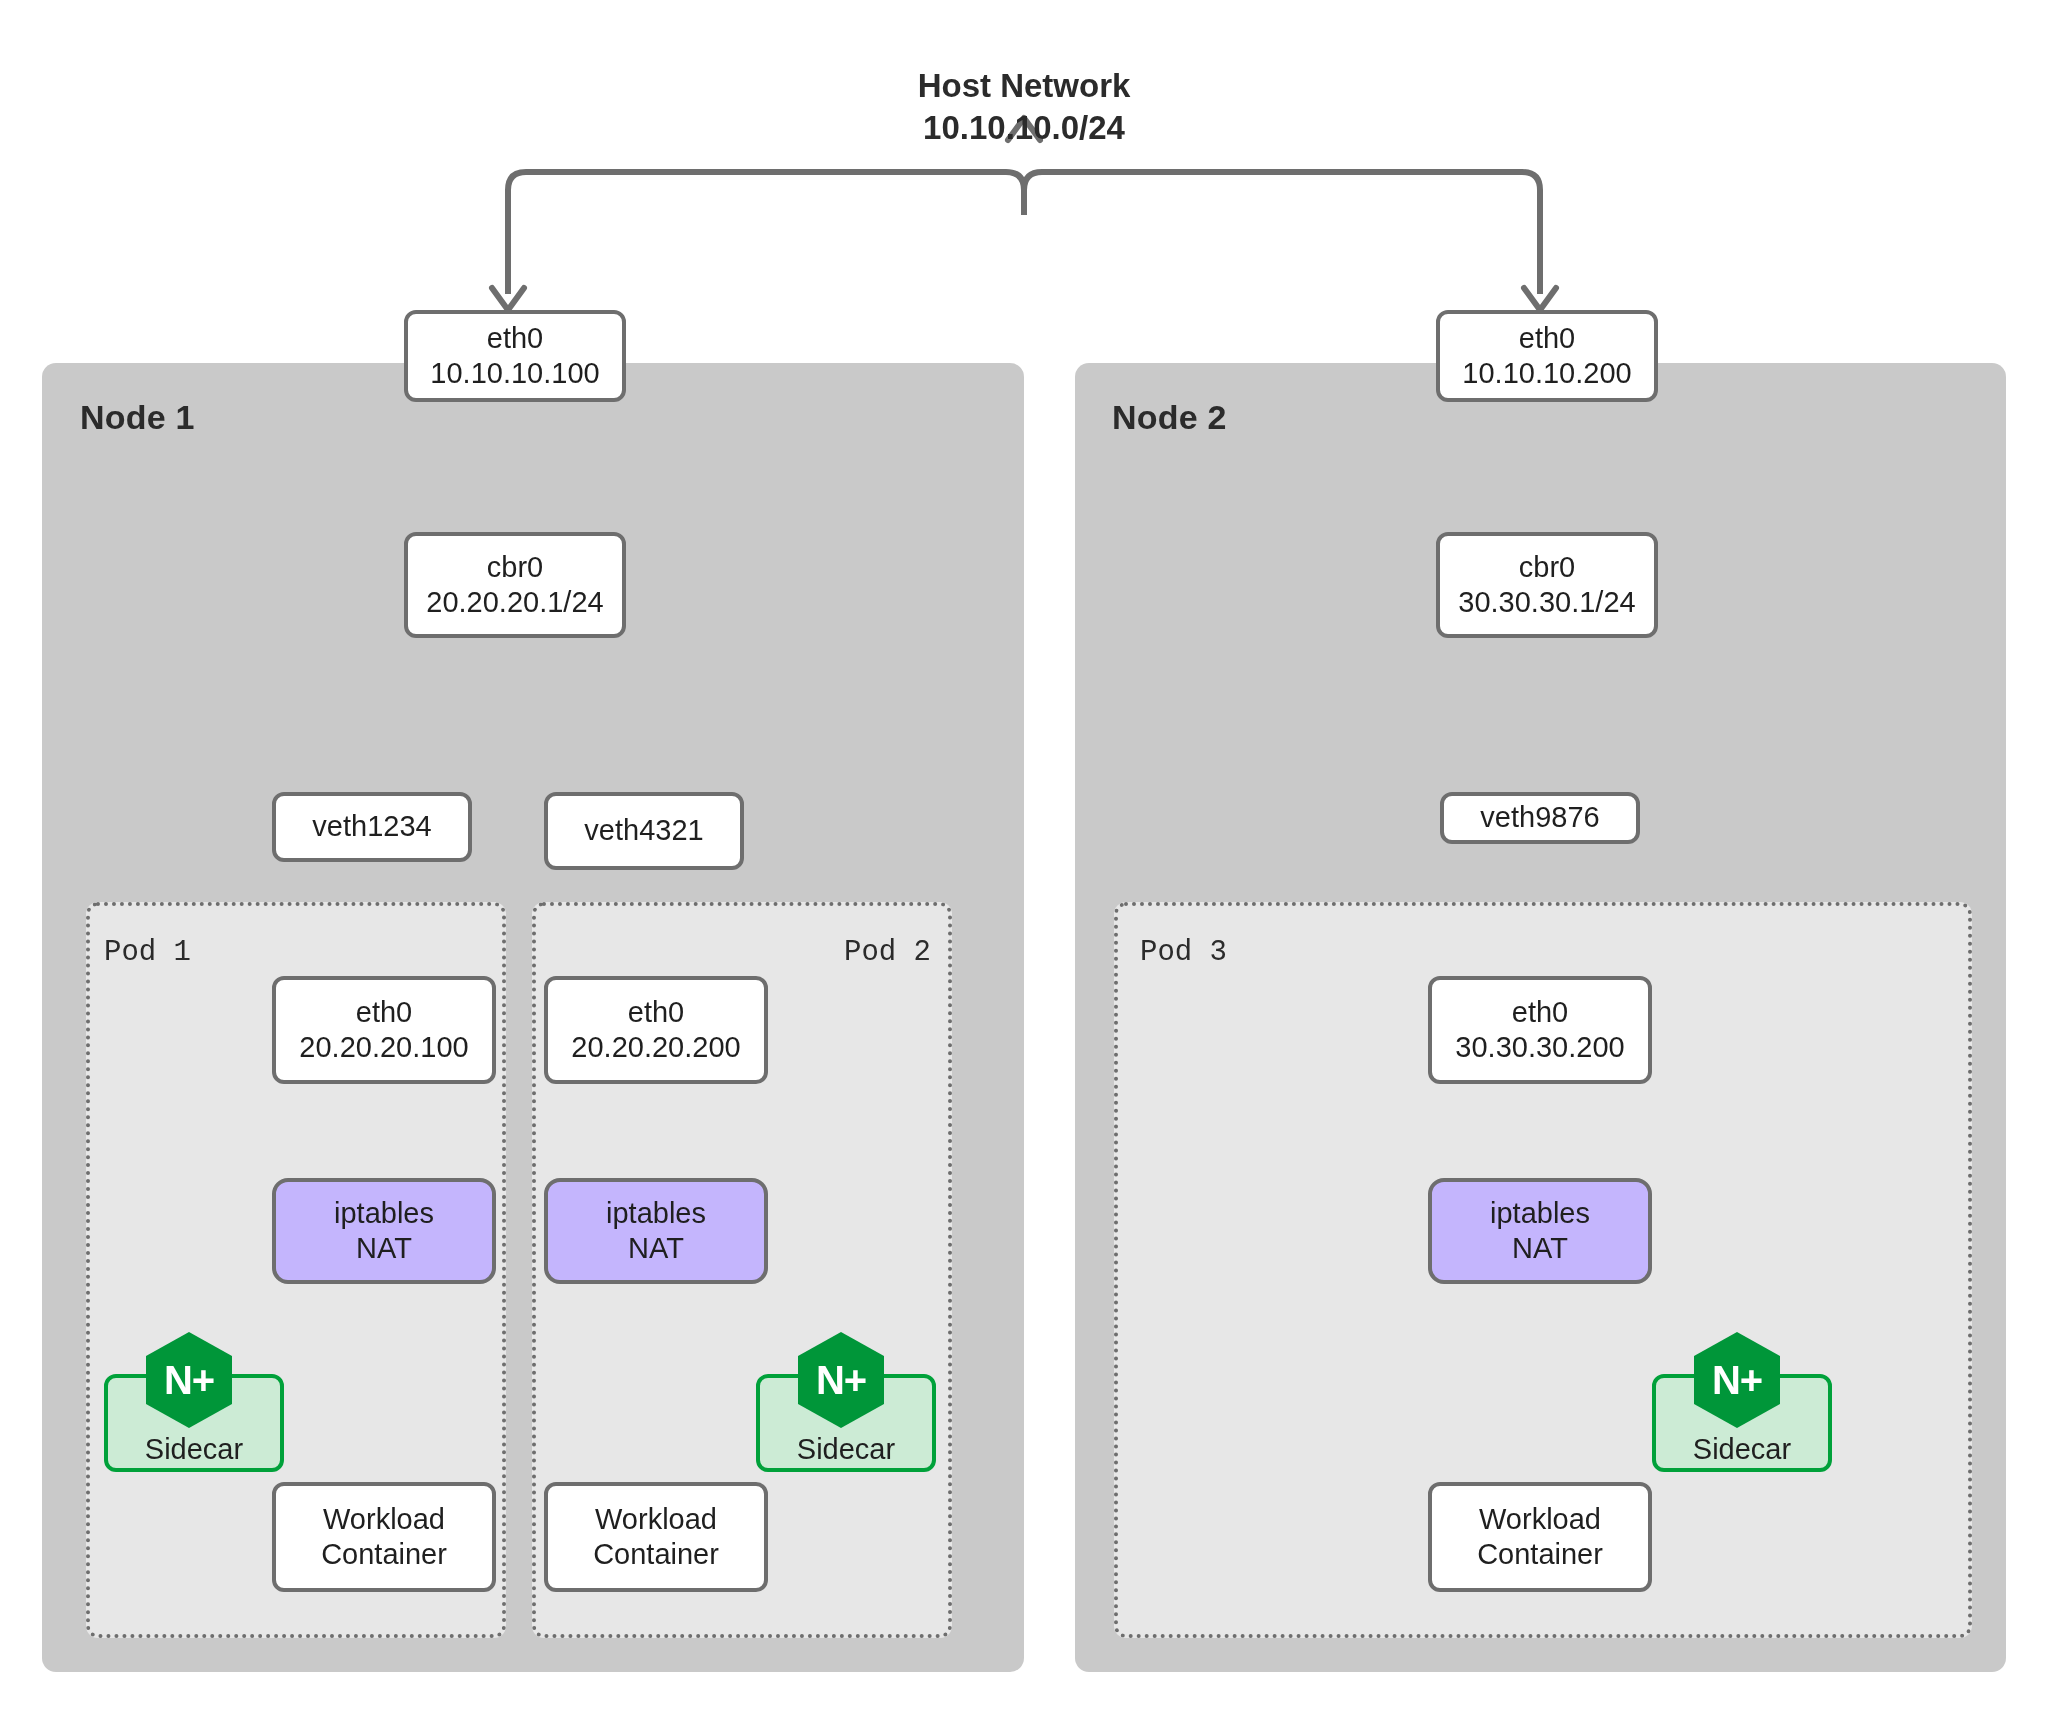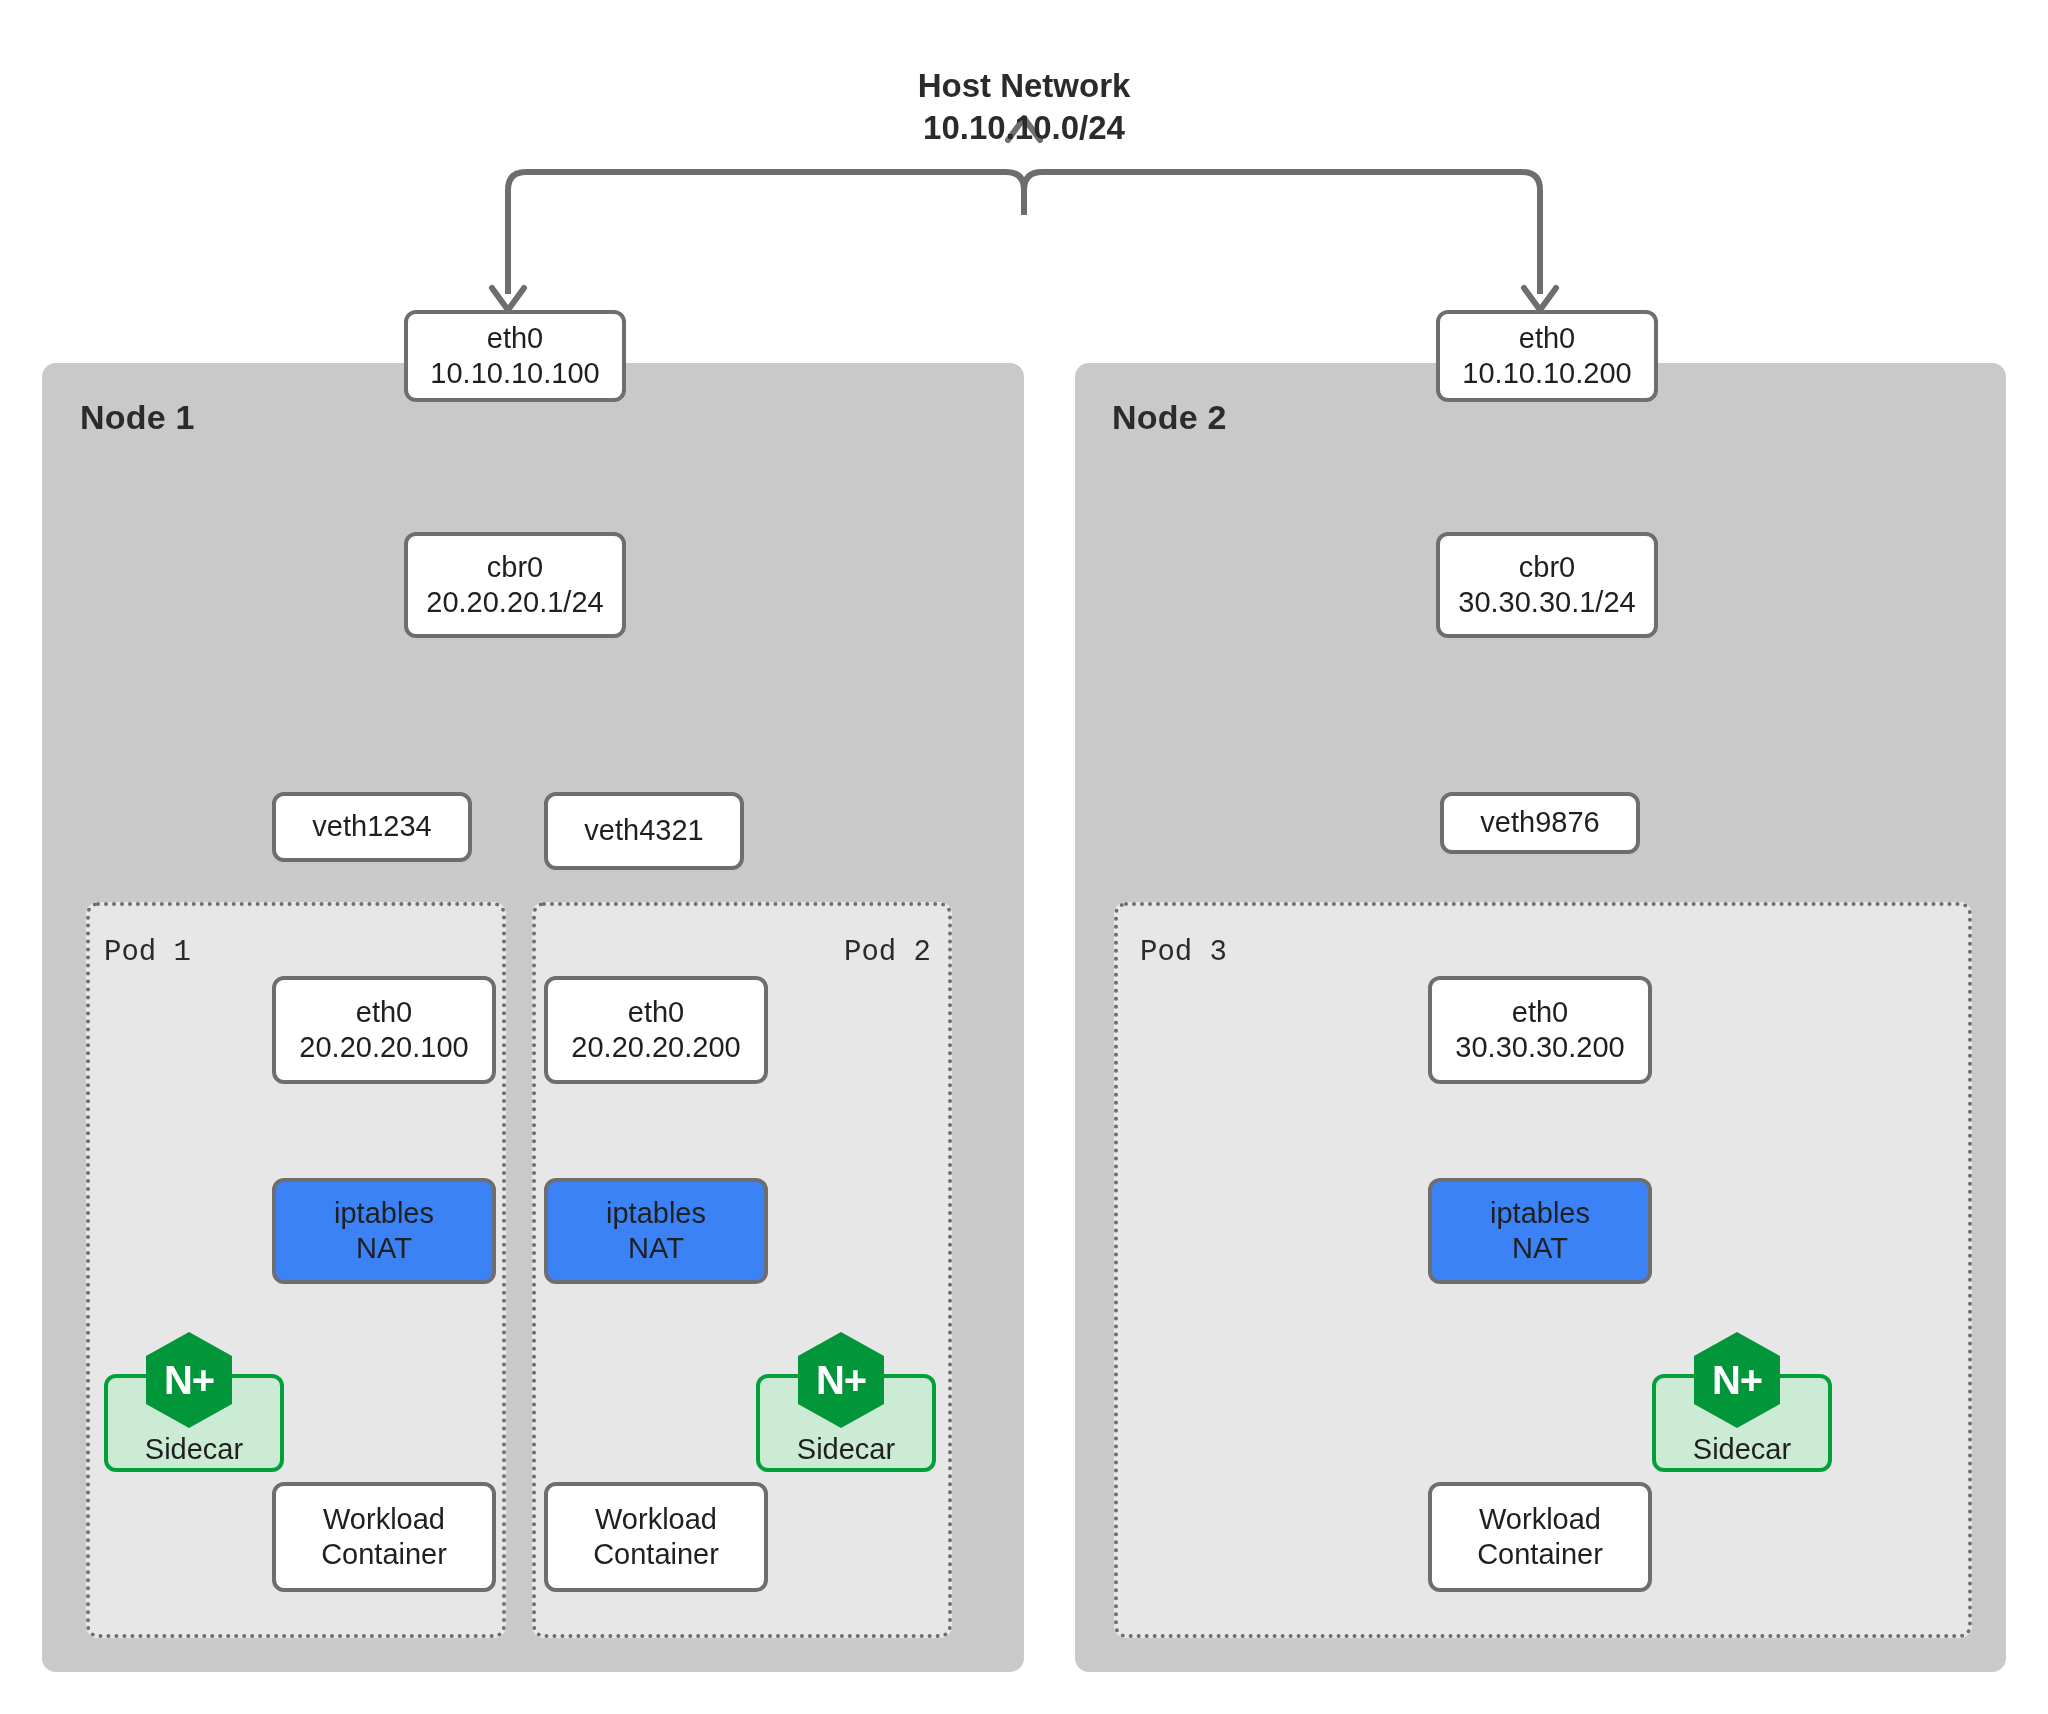--- a/index.html
+++ b/index.html
@@ -27,21 +27,21 @@
   }
 
   
   .box{
     position:absolute;box-sizing:border-box;background:#ffffff;
     border:4px solid #6e6e6e;border-radius:12px;
     display:flex;flex-direction:column;align-items:center;justify-content:center;
     font-size:29px;line-height:1.22;color:#1f1f1f;text-align:center;
     white-space:nowrap;
   }
-  .box.nat{background:#3b82f6;}
+  .box.nat{background:#c4b5fd;border-radius:16px;}
   .box .l2{display:block;}
 
   
   .title{
     position:absolute;text-align:center;font-size:33px;font-weight:700;
     line-height:1.28;color:#2b2b2b;white-space:nowrap;
   }
 
   
   .sidecar{
@@ -253,21 +253,21 @@
   <div class="box" style="left:1436px;top:310px;width:222px;height:92px;">
     <span>eth0</span>
     <span class="l2">10.10.10.200</span>
   </div>
 
   <div class="box" style="left:1436px;top:532px;width:222px;height:106px;">
     <span>cbr0</span>
     <span class="l2">30.30.30.1/24</span>
   </div>
 
-  <div class="box" style="left:1440px;top:792px;width:200px;height:62px;">
+  <div class="box" style="left:1440px;top:792px;width:200px;height:52px;">
     <span>veth9876</span>
   </div>
 
   <div class="pod-panel" style="left:1114px;top:902px;width:858px;height:736px;"></div>
   <div class="pod-label" style="left:1140px;top:936px;">Pod 3</div>
 
   <div class="box" style="left:1428px;top:976px;width:224px;height:108px;">
     <span>eth0</span>
     <span class="l2">30.30.30.200</span>
   </div>

